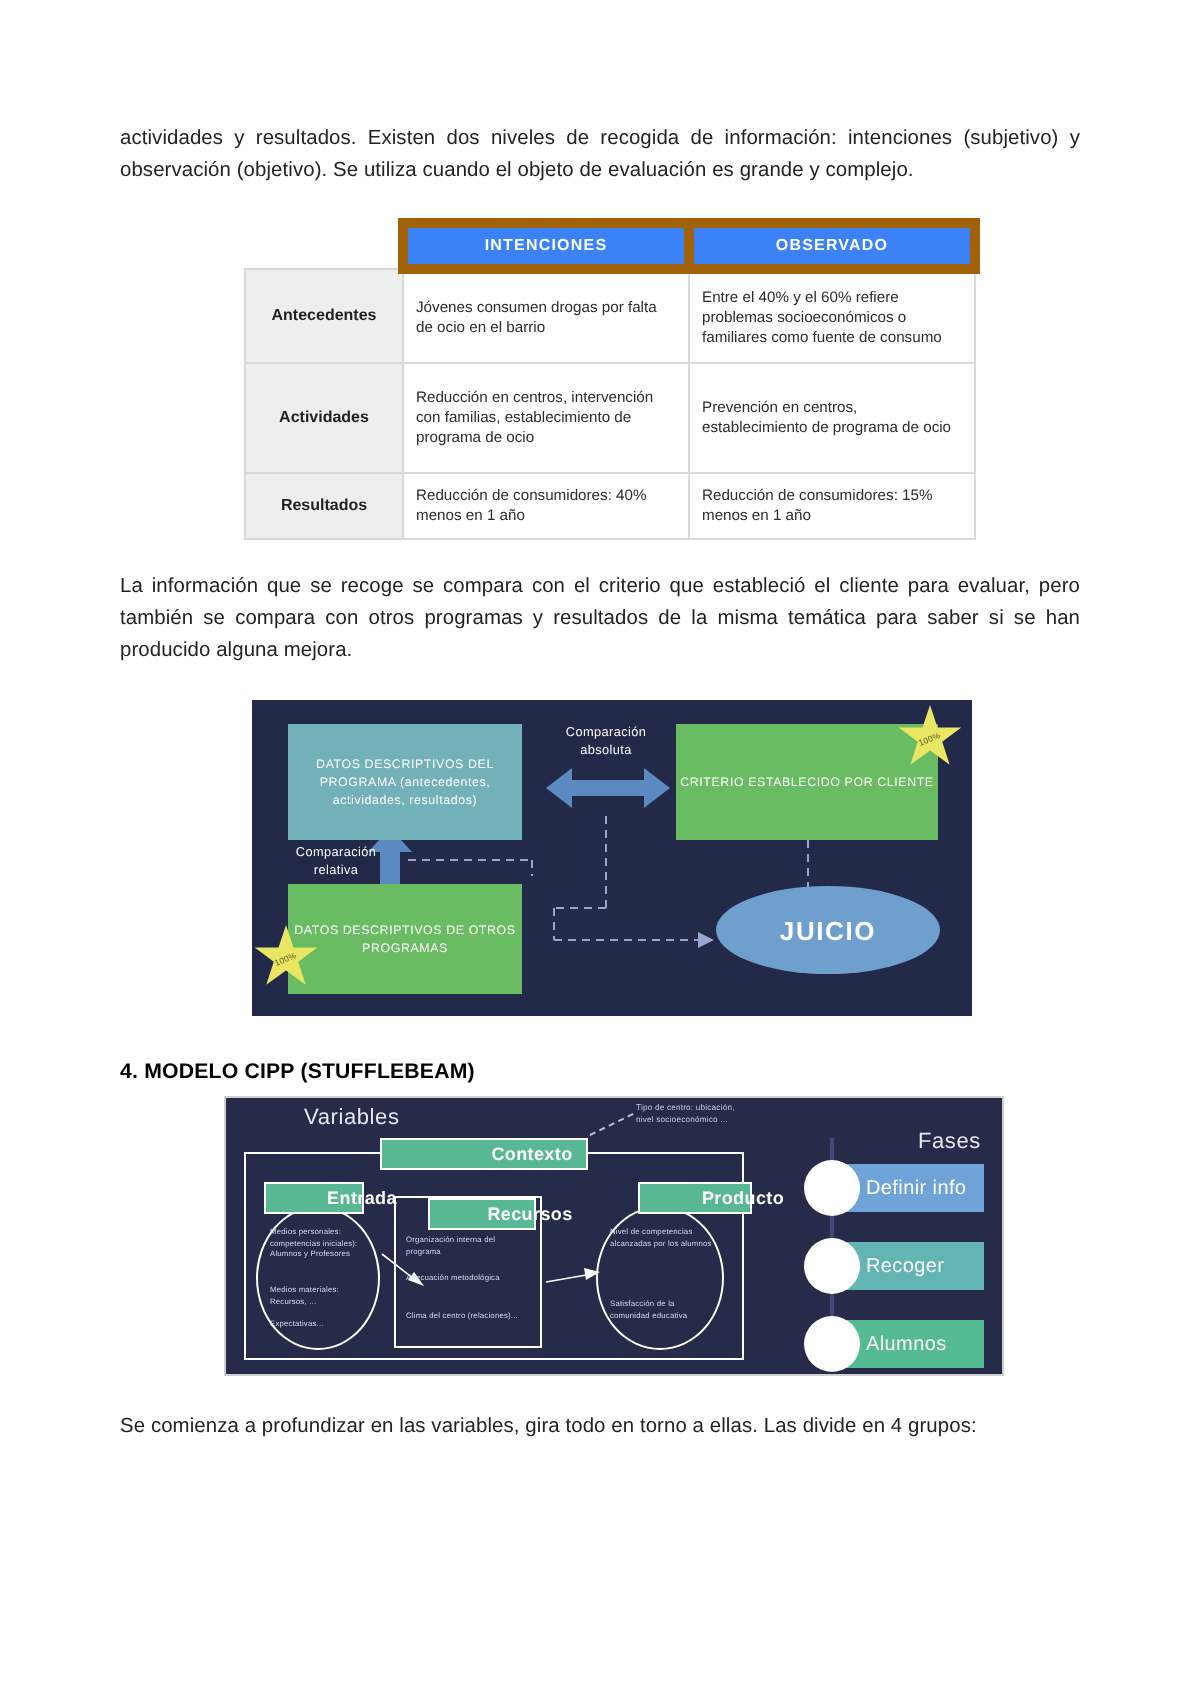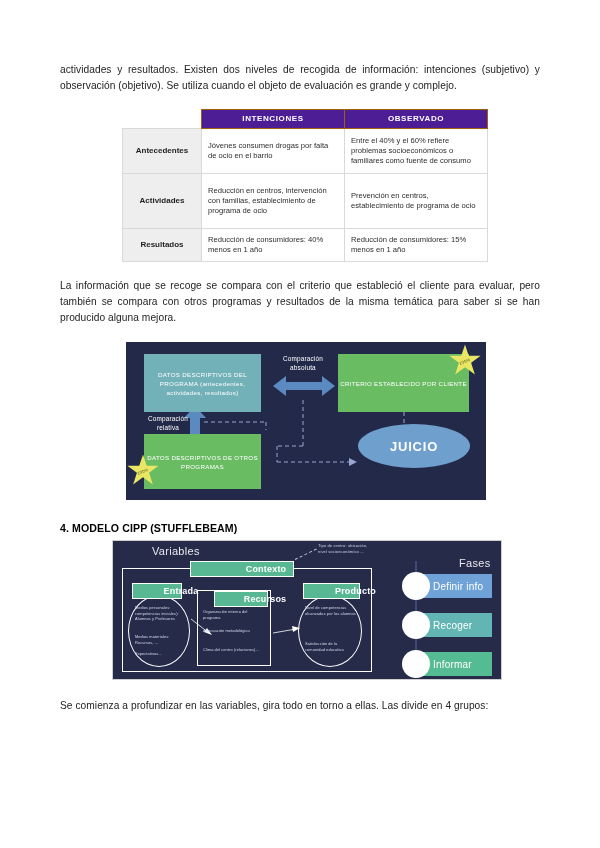--- a/index.html
+++ b/index.html
@@ -45,28 +45,28 @@
     border-collapse: collapse;
     width: 365px;
     table-layout: fixed;
     font-size: 7.6px;
     line-height: 10px;
   }
   table.intenciones col.c1 { width: 79px; }
   table.intenciones col.c2 { width: 143px; }
   table.intenciones col.c3 { width: 143px; }
   table.intenciones thead th {
-    background: #4c1d95;
+    background: #3b82f6;
     color: #ffffff;
     font-weight: bold;
     font-size: 8px;
     letter-spacing: 0.6px;
     text-align: center;
     padding: 4px 3px;
-    border: 1px solid #a16207;
+    border: 5px solid #a16207;
   }
   table.intenciones thead th.blank {
     background: #ffffff;
     border: none;
   }
   table.intenciones td {
     vertical-align: middle;
     padding: 4px 6px;
     border: 1px solid #d9d9d9;
     color: #2c2c2c;
@@ -111,21 +111,21 @@
   .dc-criterio {
     left: 212px; top: 12px; width: 131px; height: 58px;
     background: #6abc63;
   }
   .dc-datos-otros {
     left: 18px; top: 92px; width: 117px; height: 55px;
     background: #6abc63;
   }
   .dc-juicio {
     position: absolute;
-    left: 232px; top: 82px; width: 112px; height: 44px;
+    left: 232px; top: 93px; width: 112px; height: 44px;
     border-radius: 50%;
     background: #6f9fcc;
     display: flex;
     align-items: center;
     justify-content: center;
     color: #ffffff;
     font-size: 13px;
     font-weight: bold;
     letter-spacing: 0.8px;
   }
@@ -209,21 +209,21 @@
     align-items: center;
     justify-content: center;
     letter-spacing: 0.2px;
     border: 1px solid #ffffff;
     box-sizing: border-box;
     padding-left: 48px;
   }
   .chip-contexto { left: 77px; top: 20px; width: 104px; height: 16px; }
   .chip-entrada  { left: 19px; top: 42px; width: 40px;  height: 16px; }
   .chip-proceso  { left: 101px; top: 50px; width: 54px; height: 16px; }
-  .chip-producto { left: 190px; top: 42px; width: 57px; height: 16px; }
+  .chip-producto { left: 206px; top: 42px; width: 57px; height: 16px; }
 
   .cipp-oval {
     position: absolute;
     border: 1px solid #ffffff;
     border-radius: 50%;
     box-sizing: border-box;
   }
   .oval-entrada  { left: 15px;  top: 54px; width: 62px; height: 72px; }
   .oval-producto { left: 185px; top: 54px; width: 64px; height: 72px; }
 
@@ -411,21 +411,21 @@
     <div class="cipp-text txt-proceso-b">Adecuación metodológica</div>
     <div class="cipp-text txt-proceso-c">Clima del centro (relaciones)...</div>
 
     <div class="cipp-text txt-producto-a">Nivel de competencias alcanzadas por los alumnos</div>
     <div class="cipp-text txt-producto-b">Satisfacción de la comunidad educativa</div>
 
     <div class="cipp-spine"></div>
 
     <div class="cipp-fase-bar fase-1">Definir info</div>
     <div class="cipp-fase-bar fase-2">Recoger</div>
-    <div class="cipp-fase-bar fase-3">Informar</div>
+    <div class="cipp-fase-bar fase-3">Alumnos</div>
 
     <div class="cipp-circle circ-1"></div>
     <div class="cipp-circle circ-2"></div>
     <div class="cipp-circle circ-3"></div>
   </div>
 
   <p class="para" style="margin-top:18px;">Se comienza a profundizar en las variables, gira todo en torno a ellas. Las divide en 4 grupos:</p>
 
 </div>
 

